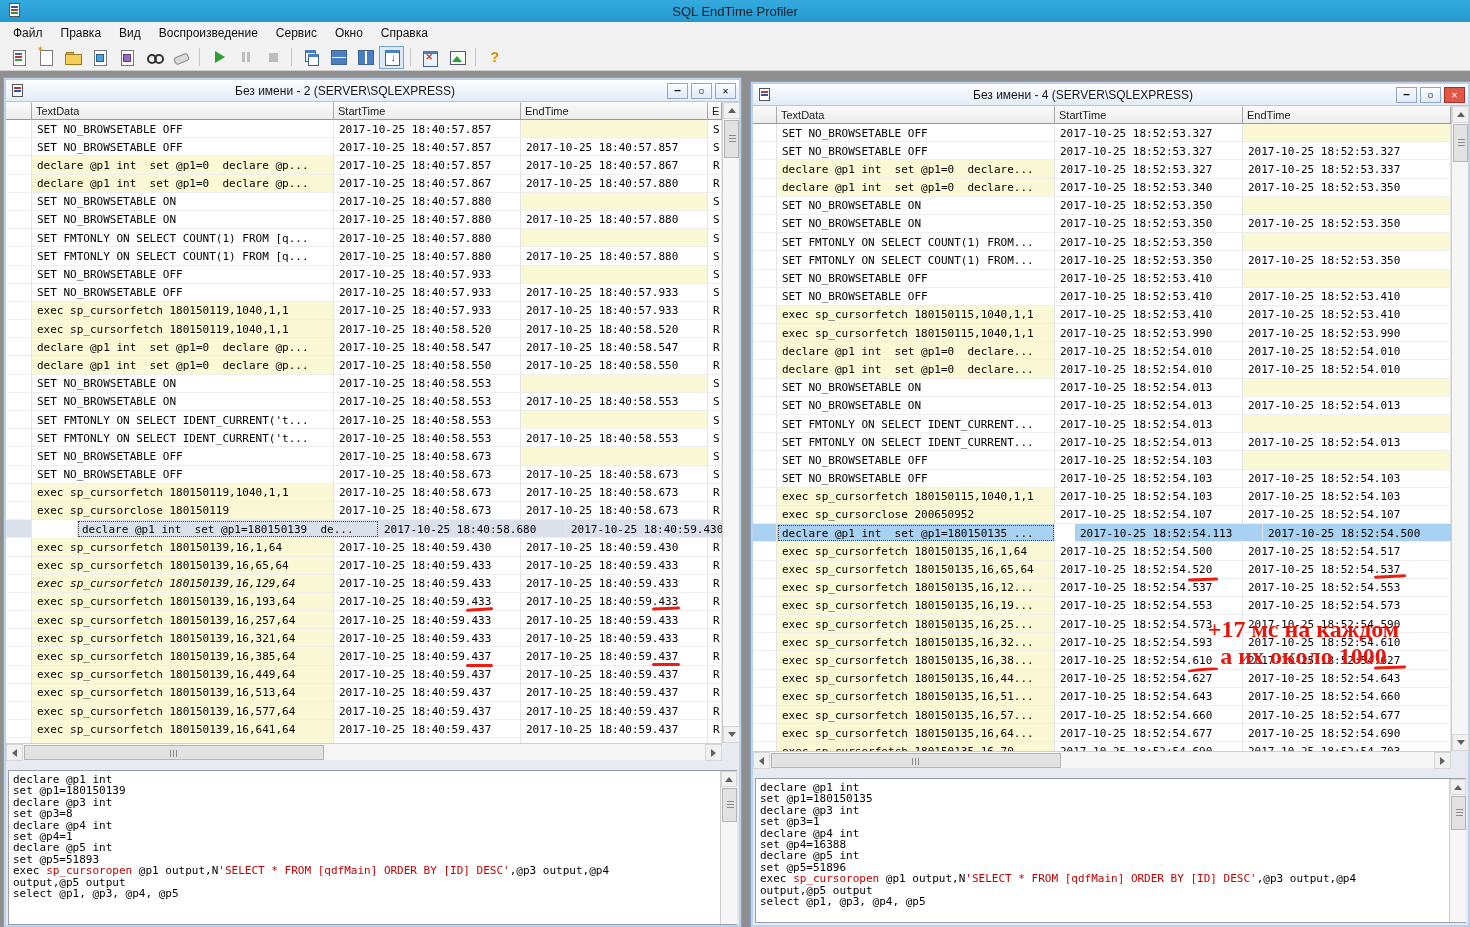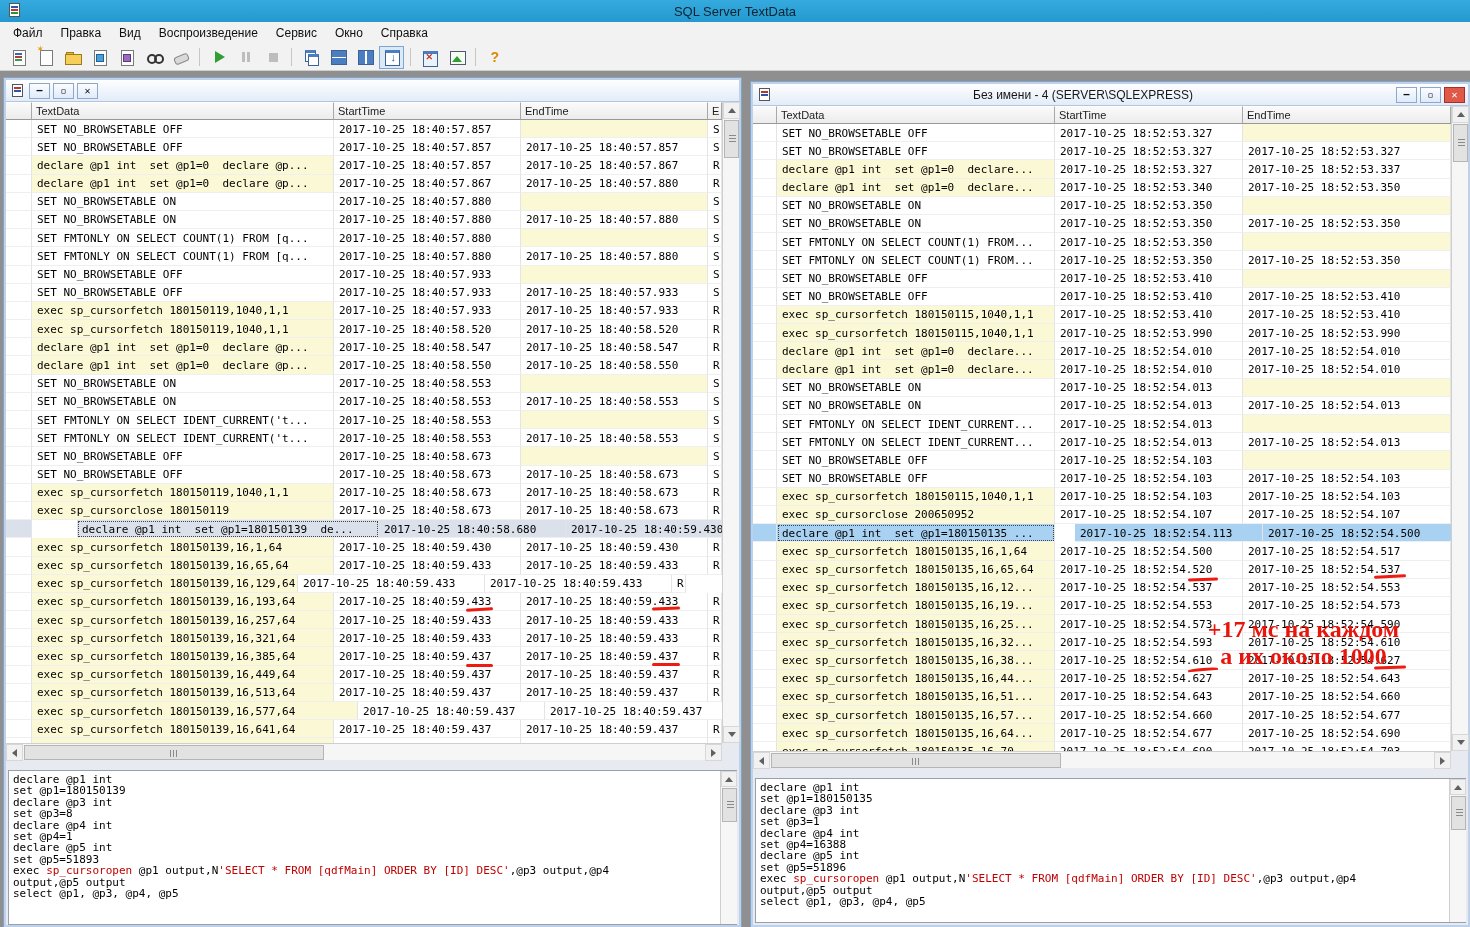--- a/index.html
+++ b/index.html
@@ -114,21 +114,21 @@
 
 <div class="screen">
 
   <div class="apptitle">
     <span class="appico">
         <span class="pg"></span>
         <span class="l1"></span>
         <span class="l2"></span>
         <span class="l3"></span>
       </span>
-    <span>SQL Server TextData</span>
+    <span>SQL EndTime Profiler</span>
   </div>
 
   <div class="menubar" id="menubar">
       <span class="menu-item">Файл</span>
       <span class="menu-item">Правка</span>
       <span class="menu-item">Вид</span>
       <span class="menu-item">Воспроизведение</span>
       <span class="menu-item">Сервис</span>
       <span class="menu-item">Окно</span>
       <span class="menu-item">Справка</span>
@@ -192,20 +192,21 @@
       </span>
     </div>
 
   <div class="cwin" id="winL" style="left:4px; top:78px; width:737px; height:849px;">
     <div class="ctitle">
       <span class="cico">
           <span class="pg"></span>
           <span class="l1"></span>
           <span class="l2"></span>
         </span>
+      <span class="ttext">Без имени - 2 (SERVER\SQLEXPRESS)</span>
       <span class="wbtns">
         <span class="wbtn">–</span>
         <span class="wbtn">▫</span>
         <span class="wbtn">✕</span>
       </span>
     </div>
     <div class="gridhead" id="headL" style="left:0; top:22px; width:716px;">
         <span class="hcell" style="width: 26px;"></span>
         <span class="hcell" style="width: 302px;">TextData</span>
         <span class="hcell" style="width: 187px;">StartTime</span>
@@ -383,21 +384,21 @@
         </div>
         <div class="grow">
           <span class="gcell" style="width: 26px;"></span>
           <span class="gcell yellow" style="width: 302px;">exec sp_cursorfetch 180150139,16,65,64</span>
           <span class="gcell" style="width: 187px;">2017-10-25 18:40:59.433</span>
           <span class="gcell" style="width: 187px;">2017-10-25 18:40:59.433</span>
           <span class="gcell" style="width: 14px;">R</span>
         </div>
         <div class="grow">
           <span class="gcell" style="width: 26px;"></span>
-          <span class="gcell yellow" style="width: 266px;">exec sp_cursorfetch 180150139,16,129,64</span>
+          <span class="gcell yellow" style="width: 302px; font-style: italic;">exec sp_cursorfetch 180150139,16,129,64</span>
           <span class="gcell" style="width: 187px;">2017-10-25 18:40:59.433</span>
           <span class="gcell" style="width: 187px;">2017-10-25 18:40:59.433</span>
           <span class="gcell" style="width: 14px;">R</span>
         </div>
         <div class="grow">
           <span class="gcell" style="width: 26px;"></span>
           <span class="gcell yellow" style="width: 302px;">exec sp_cursorfetch 180150139,16,193,64</span>
           <span class="gcell" style="width: 187px;">2017-10-25 18:40:59.433</span>
           <span class="gcell" style="width: 187px;">2017-10-25 18:40:59.433</span>
           <span class="gcell" style="width: 14px;">R</span>
@@ -432,21 +433,21 @@
         </div>
         <div class="grow">
           <span class="gcell" style="width: 26px;"></span>
           <span class="gcell yellow" style="width: 302px;">exec sp_cursorfetch 180150139,16,513,64</span>
           <span class="gcell" style="width: 187px;">2017-10-25 18:40:59.437</span>
           <span class="gcell" style="width: 187px;">2017-10-25 18:40:59.437</span>
           <span class="gcell" style="width: 14px;">R</span>
         </div>
         <div class="grow">
           <span class="gcell" style="width: 26px;"></span>
-          <span class="gcell yellow" style="width: 326px;">exec sp_cursorfetch 180150139,16,577,64</span>
+          <span class="gcell yellow" style="width: 302px;">exec sp_cursorfetch 180150139,16,577,64</span>
           <span class="gcell" style="width: 187px;">2017-10-25 18:40:59.437</span>
           <span class="gcell" style="width: 187px;">2017-10-25 18:40:59.437</span>
           <span class="gcell" style="width: 14px;">R</span>
         </div>
         <div class="grow">
           <span class="gcell" style="width: 26px;"></span>
           <span class="gcell yellow" style="width: 302px;">exec sp_cursorfetch 180150139,16,641,64</span>
           <span class="gcell" style="width: 187px;">2017-10-25 18:40:59.437</span>
           <span class="gcell" style="width: 187px;">2017-10-25 18:40:59.437</span>
           <span class="gcell" style="width: 14px;">R</span>

